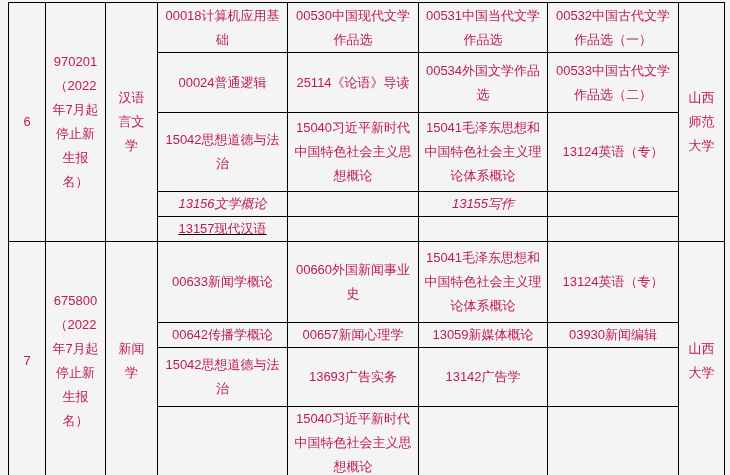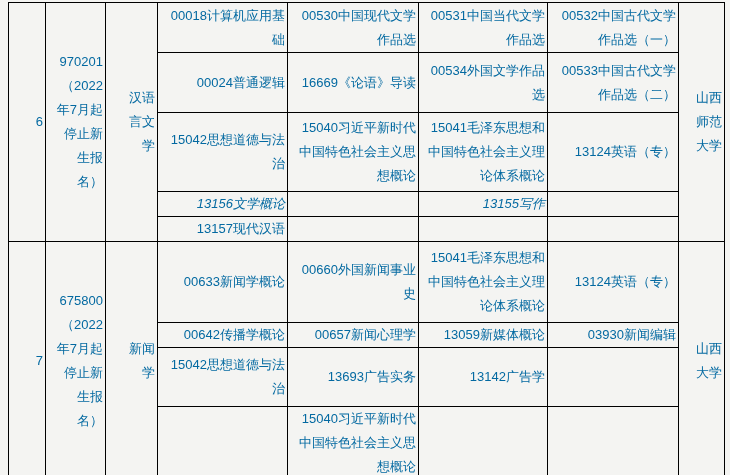--- a/index.html
+++ b/index.html
@@ -10,35 +10,35 @@
     overflow: hidden;
   }
   table.grid {
     border-collapse: collapse;
     table-layout: fixed;
     width: 716px;
     margin: 2px 0 0 8px;
   }
   table.grid td {
     border: 1px solid #000;
-    text-align: right;
+    text-align: center;
     vertical-align: middle;
     font-size: 13px;
     line-height: 24px;
-    color: #0369a1;
+    color: #be185d;
     white-space: pre-line;
     padding: 0 2px;
     overflow: hidden;
   }
   
   tr.r6a { height: 50px; }
   tr.r6b { height: 60px; }
   tr.r6c { height: 79px; }
   tr.r6d { height: 24px; font-style: italic; }
-  tr.r6e { height: 25px; }
+  tr.r6e { height: 25px; text-decoration: underline; }
   tr.r7a { height: 81px; }
   tr.r7b { height: 22px; }
   tr.r7c { height: 59px; }
   tr.r7d { height: 71px; }
 </style>
 </head>
 <body>
 
 <table class="grid">
   <colgroup>
@@ -71,21 +71,21 @@
       <td>00531中国当代文学
 作品选</td>
       <td>00532中国古代文学
 作品选（一）</td>
       <td rowspan="5">山西
 师范
 大学</td>
     </tr>
     <tr class="r6b">
       <td>00024普通逻辑</td>
-      <td>16669《论语》导读</td>
+      <td>25114《论语》导读</td>
       <td>00534外国文学作品
 选</td>
       <td>00533中国古代文学
 作品选（二）</td>
     </tr>
     <tr class="r6c">
       <td>15042思想道德与法
 治</td>
       <td>15040习近平新时代
 中国特色社会主义思

